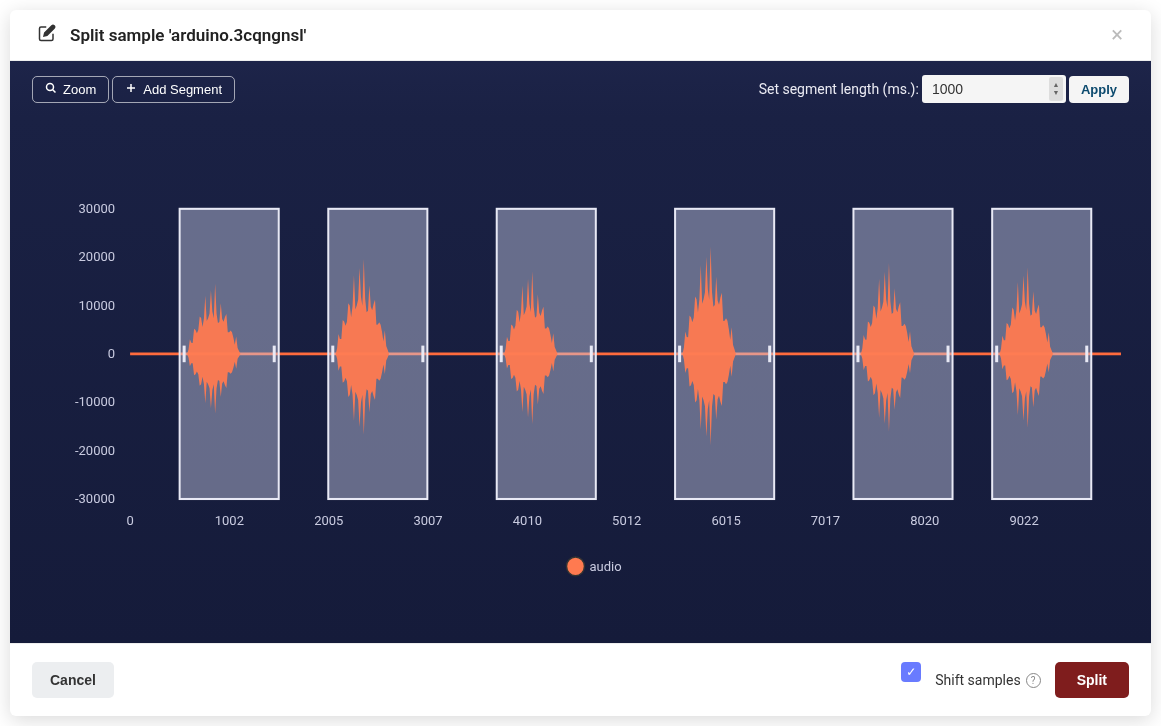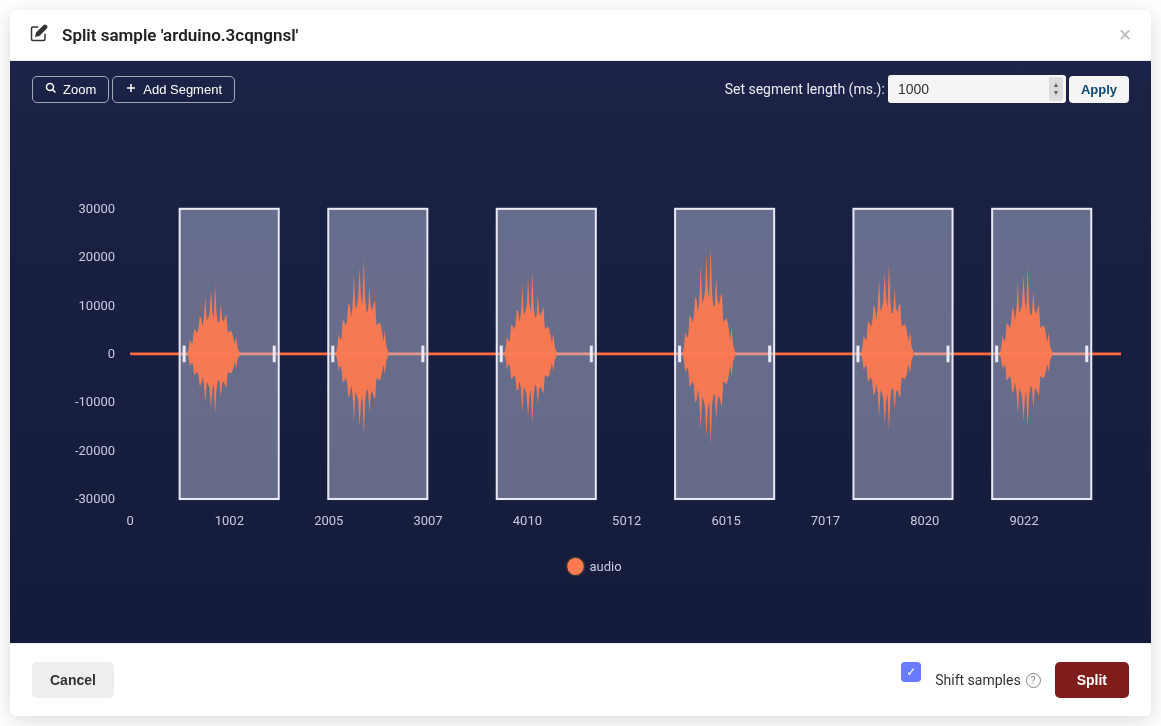--- a/index.html
+++ b/index.html
@@ -20,21 +20,21 @@
     background: #fff;
     border-radius: 6px;
     box-shadow: 0 4px 20px rgba(0,0,0,0.15);
     display: flex;
     flex-direction: column;
     overflow: hidden;
   }
   .modal-header {
     display: flex;
     align-items: center;
-    padding: 14px 20px;
+    padding: 14px 28px;
     border-bottom: 1px solid #eee;
     justify-content: flex-end;
   }
   .modal-header .edit-icon {
     margin-right: 14px;
     color: #333;
   }
   .modal-header .title {
     font-size: 17px;
     font-weight: 600;
@@ -67,21 +67,21 @@
     display: inline-flex;
     align-items: center;
     gap: 6px;
   }
   .spacer { flex: 1; }
   .seg-label {
     color: #eaeaf2;
     font-size: 14px;
   }
   .seg-input {
-    width: 178px;
+    width: 144px;
     height: 28px;
     border-radius: 3px;
     border: none;
     padding: 0 10px;
     font-size: 14px;
     background: #f5f5f5;
     color: #333;
     position: relative;
   }
   .seg-input-wrap {

